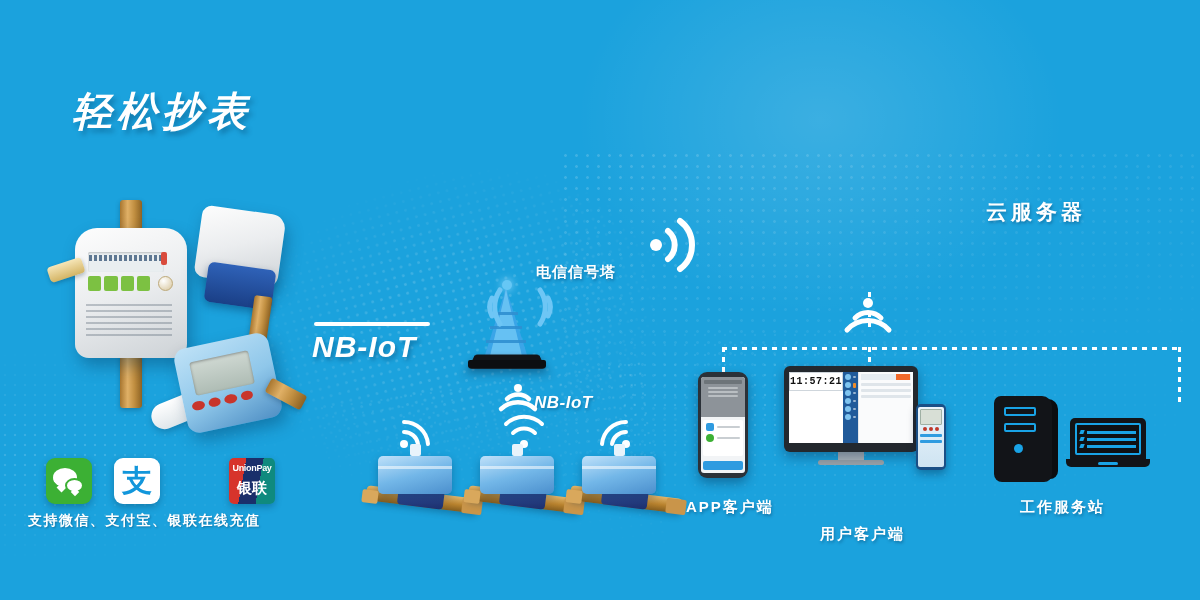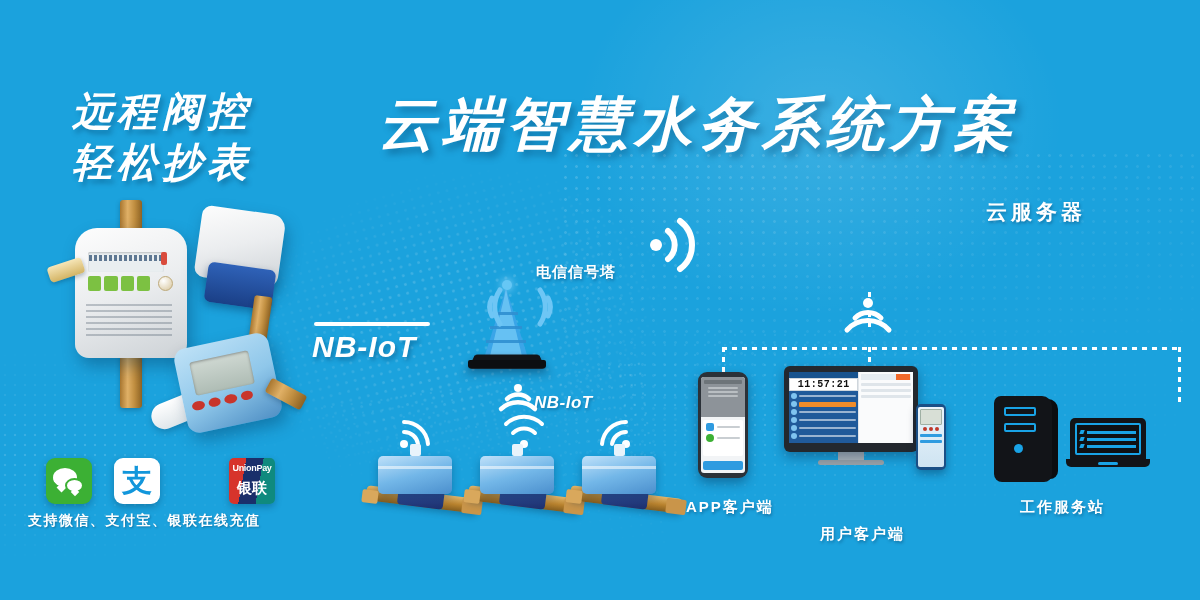--- a/index.html
+++ b/index.html
@@ -321,21 +321,21 @@
   .ph-btn { height:9px; background:#2f9be0; border-radius:2px; margin: 2px 2px 3px; }
 
   
   .monitor { position: absolute; left: 784px; top: 366px; width: 134px; height: 98px; }
   .mon-bezel {
     position:absolute; left:0; top:0; width:134px; height:86px;
     background:#23282e; border-radius: 6px; padding: 6px 5px 9px;
     box-shadow: 0 5px 12px rgba(0,35,65,.38);
   }
   .mon-screen { width:100%; height:100%; background:#fff; display:flex; overflow:hidden; }
-  .mon-left { width: 56%; display:flex; flex-direction:column;border-radius:20px; }
+  .mon-left { width: 56%; display:flex; flex-direction:row;border-radius:20px; }
   .mon-hdr { height:9px; background:#18538e; }
   .mon-clock {
     height: 19px; background:#fff; border:1px solid #cfd6dc;
     display:flex; align-items:center; justify-content:center;
     color:#111; font-family: "Liberation Mono", "DejaVu Sans Mono", monospace;
     font-size: 10px; font-weight: 700; letter-spacing:.5px;
   }
   .mon-list { flex:1; background:#205a9a; padding:2px; }
   .mon-li { display:flex; align-items:center; gap:2px; margin-bottom:2px; }
   .mon-licon { width:6px; height:6px; border-radius:50%; background:#7fc4f0; flex:none; }
@@ -410,24 +410,22 @@
 <div id="banner">
 
   <div class="glow"></div>
   <div class="dotfield dot-a"></div>
   <div class="dotfield dot-b"></div>
   <div class="dotfield dot-c"></div>
   <div class="dotfield dot-d"></div>
   <div class="dotfield dot-e"></div>
 
   <div class="kicker">
-    <span class="l1">远程阀控</span>
     <span class="l2">轻松抄表</span>
   </div>
-  <div class="headline">云端智慧水务系统方案</div>
 
   <div class="meterwrap">
     <div class="pipe m1-pipe-t"></div>
     <div class="pipe m1-pipe-b"></div>
     <div class="meter-body m1"></div>
     <div class="m1-valve"></div>
     <div class="m1-screen"></div>
     <div class="m1-lcdtext"></div>
     <div class="m1-led"></div>
     <div class="m1-btns">

